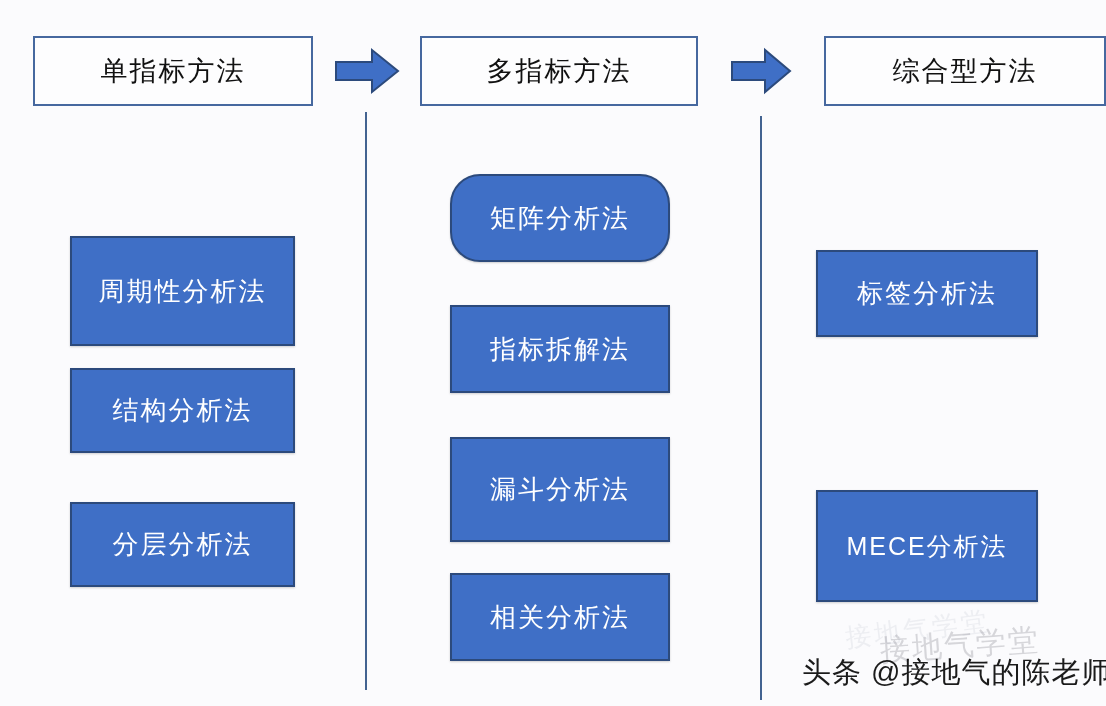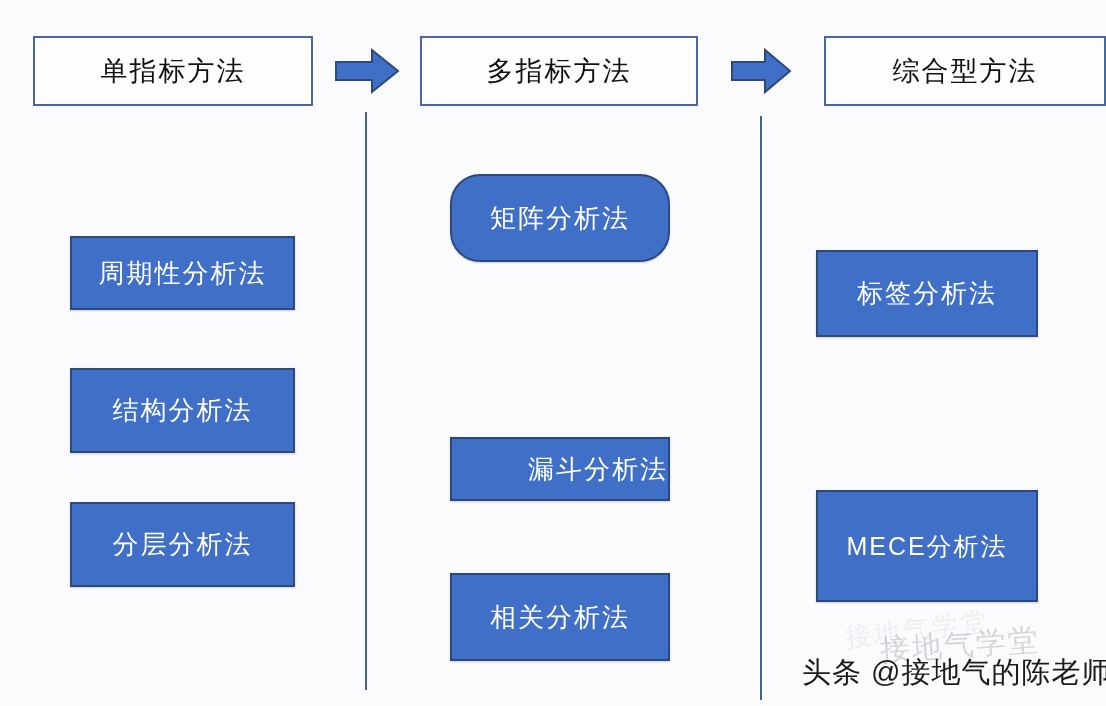--- a/index.html
+++ b/index.html
@@ -113,38 +113,41 @@
 
   <div class="arrow" style="left:730px; top:47px; width:62px; height:48px;">
     <svg width="62" height="48" viewBox="0 0 62 48">
       <polygon points="2,15 35,15 35,3 60,24 35,45 35,33 2,33" fill="#3f6fc6" stroke="#2c4a7c" stroke-width="2" stroke-linejoin="miter"></polygon>
     </svg>
   </div>
 
   <div class="divider" style="left:365px; top:112px; height:578px;"></div>
   <div class="divider" style="left:760px; top:116px; height:584px;"></div>
 
-  <div class="method-box" style="left:70px; top:236px; width:225px; height:74px;">
+  <div class="method-box" style="left:70px; top:236px; width:225px; height:110px;">
     <span>周期性分析法</span>
   </div>
 
   <div class="method-box" style="left:70px; top:368px; width:225px; height:85px;">
     <span>结构分析法</span>
   </div>
 
   <div class="method-box" style="left:70px; top:502px; width:225px; height:85px;">
     <span>分层分析法</span>
   </div>
 
   <div class="method-box" style="left:450px; top:174px; width:220px; height:88px;border-radius:30px;">
     <span>矩阵分析法</span>
   </div>
 
+  <div class="method-box" style="left:450px; top:305px; width:220px; height:88px;">
+    <span>指标拆解法</span>
+  </div>
 
-  <div class="method-box" style="left:450px; top:437px; width:220px; height:64px;justify-content:flex-end;">
+  <div class="method-box" style="left:450px; top:437px; width:220px; height:105px;">
     <span>漏斗分析法</span>
   </div>
 
   <div class="method-box" style="left:450px; top:573px; width:220px; height:88px;">
     <span>相关分析法</span>
   </div>
 
   <div class="method-box" style="left:816px; top:250px; width:222px; height:87px;">
     <span>标签分析法</span>
   </div>

